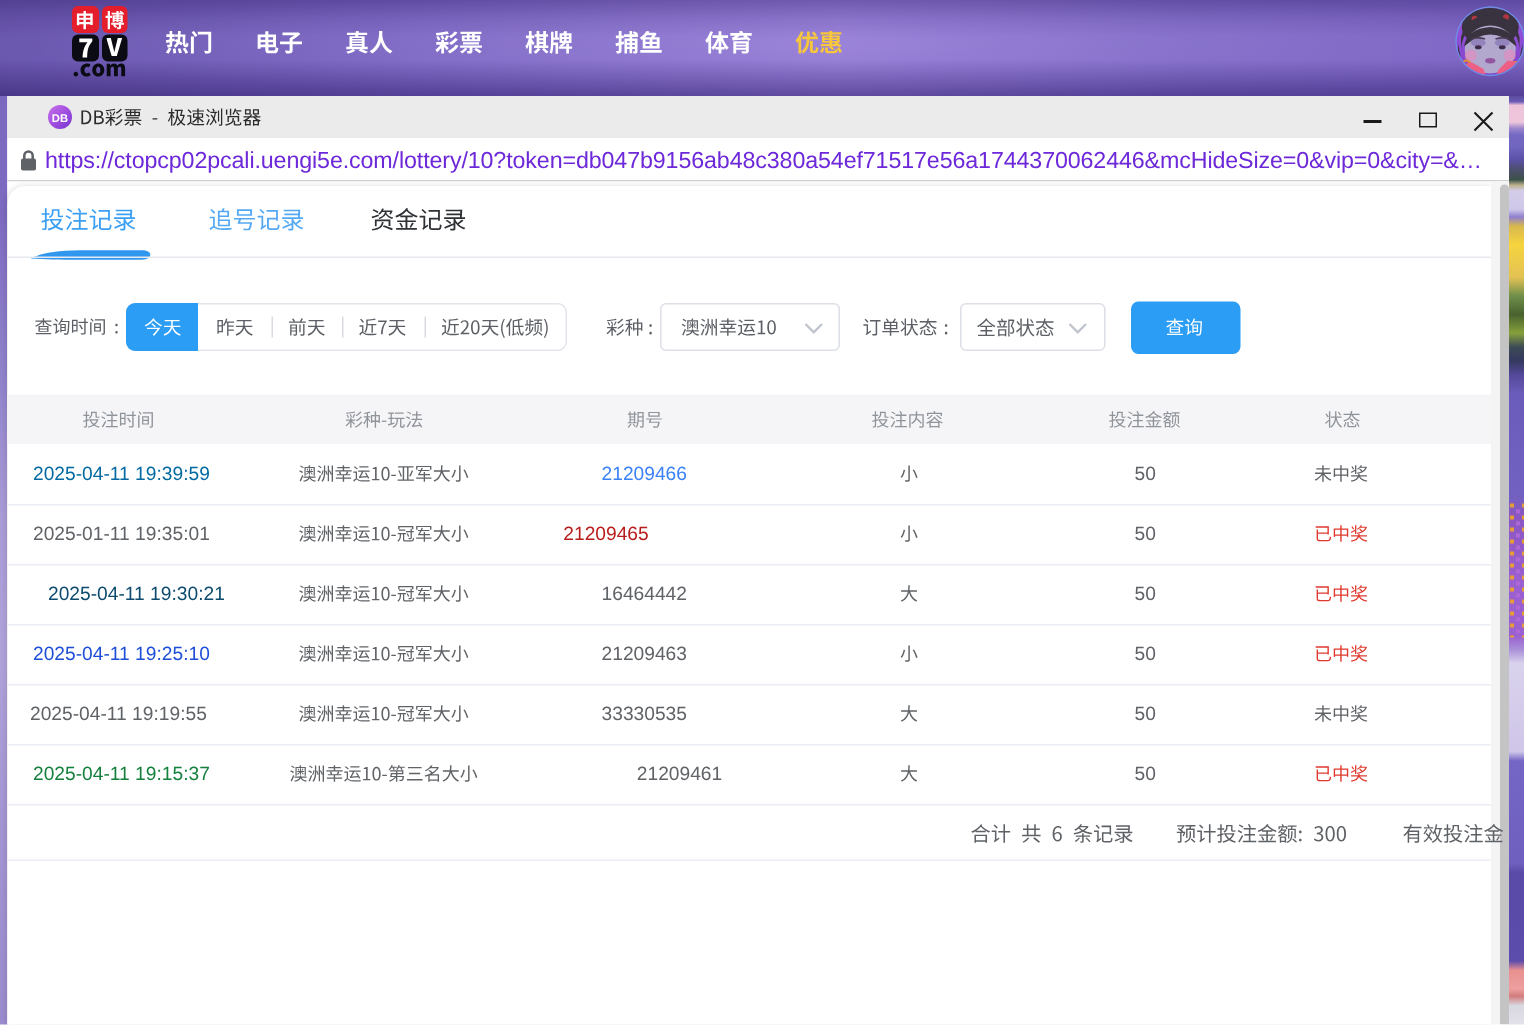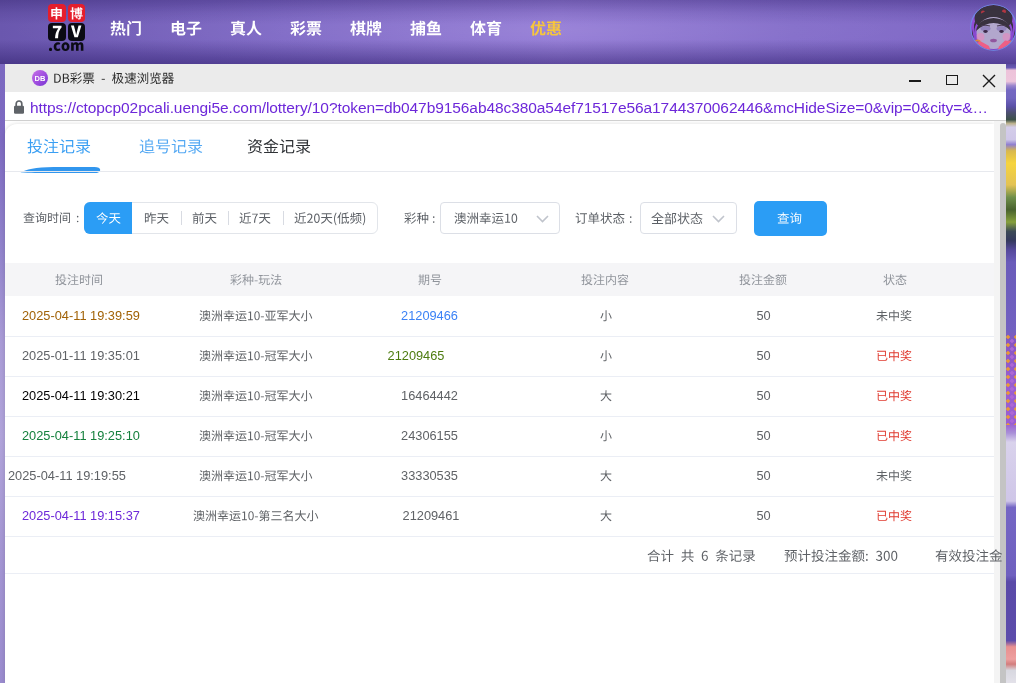--- a/index.html
+++ b/index.html
@@ -203,37 +203,37 @@
 <div style="position:absolute;left:754px;top:200.5px;width:73px;height:35.5px;background:#2b9df5;border-radius:5px"></div>
 <div style="position:absolute;left:5px;top:263px;width:989px;height:32.5px;background:#f5f5f7"></div>
 <div style="position:absolute;left:5px;top:335.5px;width:989px;height:1px;background:#ebeef5"></div>
 <div style="position:absolute;left:5px;top:375.5px;width:989px;height:1px;background:#ebeef5"></div>
 <div style="position:absolute;left:5px;top:415.5px;width:989px;height:1px;background:#ebeef5"></div>
 <div style="position:absolute;left:5px;top:455.5px;width:989px;height:1px;background:#ebeef5"></div>
 <div style="position:absolute;left:5px;top:495.5px;width:989px;height:1px;background:#ebeef5"></div>
 <div style="position:absolute;left:5px;top:535.5px;width:989px;height:1px;background:#ebeef5"></div>
 <div style="position:absolute;left:5px;top:572.5px;width:989px;height:1px;background:#ebeef5"></div>
 <div style="position:absolute;left:30px;top:98.5px;font:15.5px 'Liberation Sans',sans-serif;color:#6d28d9;letter-spacing:-0.08px;white-space:nowrap;width:966px;overflow:hidden">https://ctopcp02pcali.uengi5e.com/lottery/10?token=db047b9156ab48c380a54ef71517e56a1744370062446&amp;mcHideSize=0&amp;vip=0&amp;city=&amp;…</div>
-<div style="position:absolute;left:22px;top:307.5px;font:12.8px 'Liberation Sans',sans-serif;color:#a16207;line-height:16px">2025-04-11 19:39:59</div>
+<div style="position:absolute;left:22px;top:307.5px;font:12.8px 'Liberation Sans',sans-serif;color:#0369a1;line-height:16px">2025-04-11 19:39:59</div>
 <div style="position:absolute;left:429.5px;top:307.5px;font:12.8px 'Liberation Sans',sans-serif;color:#3b82f6;line-height:16px;transform:translateX(-50%)">21209466</div>
 <div style="position:absolute;left:763.5px;top:307.5px;font:12.8px 'Liberation Sans',sans-serif;color:#5f6266;line-height:16px;transform:translateX(-50%)">50</div>
 <div style="position:absolute;left:22px;top:347.5px;font:12.8px 'Liberation Sans',sans-serif;color:#5f6266;line-height:16px">2025-01-11 19:35:01</div>
-<div style="position:absolute;left:416px;top:347.5px;font:12.8px 'Liberation Sans',sans-serif;color:#4d7c0f;line-height:16px;transform:translateX(-50%)">21209465</div>
+<div style="position:absolute;left:404px;top:347.5px;font:12.8px 'Liberation Sans',sans-serif;color:#b91c1c;line-height:16px;transform:translateX(-50%)">21209465</div>
 <div style="position:absolute;left:763.5px;top:347.5px;font:12.8px 'Liberation Sans',sans-serif;color:#5f6266;line-height:16px;transform:translateX(-50%)">50</div>
-<div style="position:absolute;left:22px;top:387.5px;font:12.8px 'Liberation Sans',sans-serif;color:#000000;line-height:16px">2025-04-11 19:30:21</div>
+<div style="position:absolute;left:32px;top:387.5px;font:12.8px 'Liberation Sans',sans-serif;color:#0c4a6e;line-height:16px">2025-04-11 19:30:21</div>
 <div style="position:absolute;left:429.5px;top:387.5px;font:12.8px 'Liberation Sans',sans-serif;color:#5f6266;line-height:16px;transform:translateX(-50%)">16464442</div>
 <div style="position:absolute;left:763.5px;top:387.5px;font:12.8px 'Liberation Sans',sans-serif;color:#5f6266;line-height:16px;transform:translateX(-50%)">50</div>
-<div style="position:absolute;left:22px;top:427.5px;font:12.8px 'Liberation Sans',sans-serif;color:#15803d;line-height:16px">2025-04-11 19:25:10</div>
-<div style="position:absolute;left:429.5px;top:427.5px;font:12.8px 'Liberation Sans',sans-serif;color:#5f6266;line-height:16px;transform:translateX(-50%)">24306155</div>
+<div style="position:absolute;left:22px;top:427.5px;font:12.8px 'Liberation Sans',sans-serif;color:#1d4ed8;line-height:16px">2025-04-11 19:25:10</div>
+<div style="position:absolute;left:429.5px;top:427.5px;font:12.8px 'Liberation Sans',sans-serif;color:#5f6266;line-height:16px;transform:translateX(-50%)">21209463</div>
 <div style="position:absolute;left:763.5px;top:427.5px;font:12.8px 'Liberation Sans',sans-serif;color:#5f6266;line-height:16px;transform:translateX(-50%)">50</div>
-<div style="position:absolute;left:8px;top:467.5px;font:12.8px 'Liberation Sans',sans-serif;color:#5f6266;line-height:16px">2025-04-11 19:19:55</div>
+<div style="position:absolute;left:20px;top:467.5px;font:12.8px 'Liberation Sans',sans-serif;color:#5f6266;line-height:16px">2025-04-11 19:19:55</div>
 <div style="position:absolute;left:429.5px;top:467.5px;font:12.8px 'Liberation Sans',sans-serif;color:#5f6266;line-height:16px;transform:translateX(-50%)">33330535</div>
 <div style="position:absolute;left:763.5px;top:467.5px;font:12.8px 'Liberation Sans',sans-serif;color:#5f6266;line-height:16px;transform:translateX(-50%)">50</div>
-<div style="position:absolute;left:22px;top:507.5px;font:12.8px 'Liberation Sans',sans-serif;color:#6d28d9;line-height:16px">2025-04-11 19:15:37</div>
-<div style="position:absolute;left:431px;top:507.5px;font:12.8px 'Liberation Sans',sans-serif;color:#5f6266;line-height:16px;transform:translateX(-50%)">21209461</div>
+<div style="position:absolute;left:22px;top:507.5px;font:12.8px 'Liberation Sans',sans-serif;color:#15803d;line-height:16px">2025-04-11 19:15:37</div>
+<div style="position:absolute;left:453px;top:507.5px;font:12.8px 'Liberation Sans',sans-serif;color:#5f6266;line-height:16px;transform:translateX(-50%)">21209461</div>
 <div style="position:absolute;left:763.5px;top:507.5px;font:12.8px 'Liberation Sans',sans-serif;color:#5f6266;line-height:16px;transform:translateX(-50%)">50</div>
 <svg style="position:absolute;left:110.0px;top:18.3px;overflow:hidden" width="34" height="21">
     <g fill="#ffffff">
       <use href="#g0" transform="translate(0.0 16.3) scale(0.01600 -0.01600)"></use>
       <use href="#g1" transform="translate(16.0 16.3) scale(0.01600 -0.01600)"></use>
     </g>
   </svg>
 <svg style="position:absolute;left:170.0px;top:18.3px;overflow:hidden" width="34" height="21">
     <g fill="#ffffff">
       <use href="#g2" transform="translate(0.0 16.3) scale(0.01600 -0.01600)"></use>

